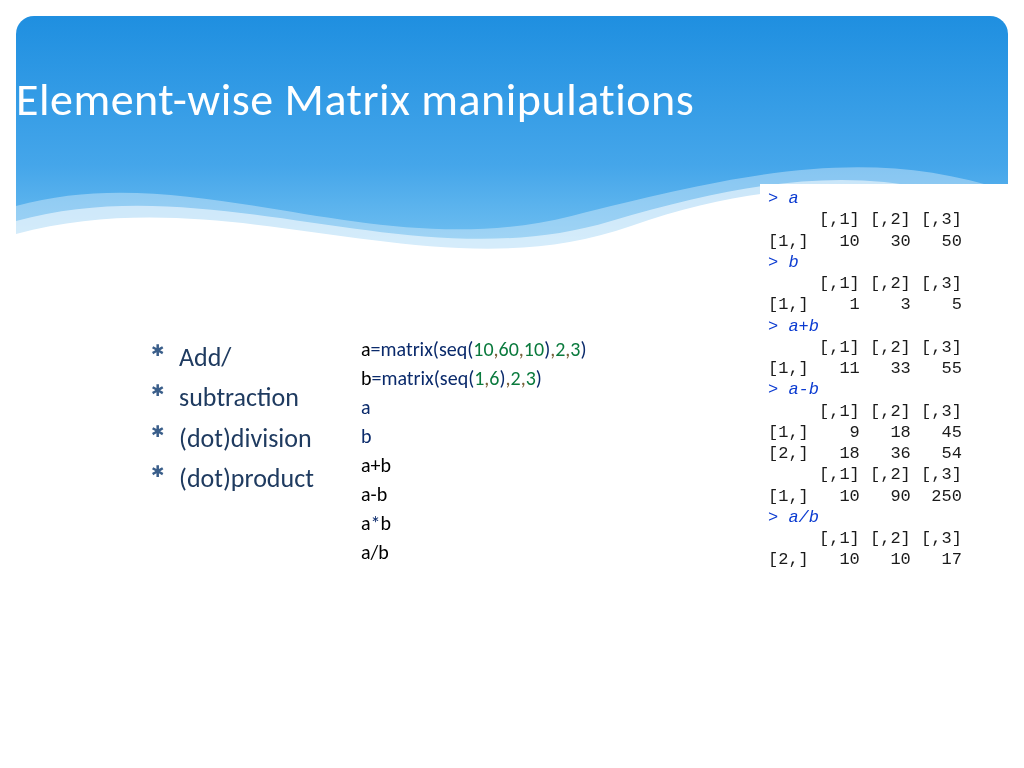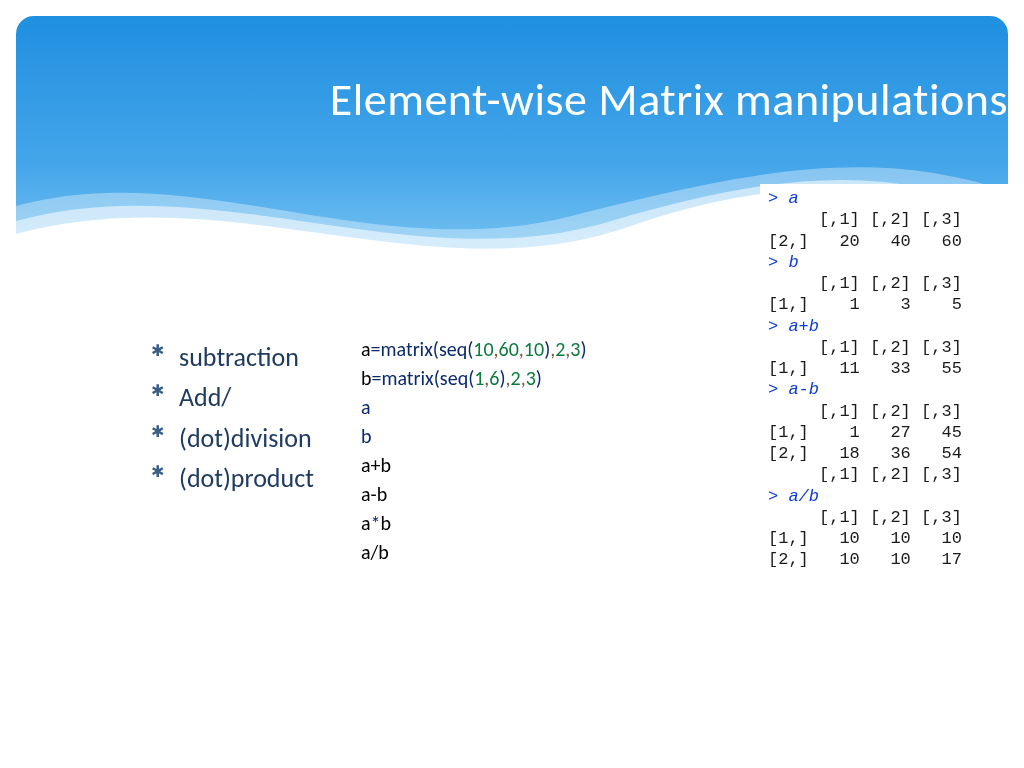--- a/index.html
+++ b/index.html
@@ -27,21 +27,21 @@
   }
   .wave {
     position: absolute;
     top: 0; left: 0; width: 100%; height: 260px;
     pointer-events: none;
   }
   .title {
     position: absolute;
     top: 55px;
     left: 0; right: 0;
-    text-align: right;
+    text-align: left;
     color: #fff;
     font-size: 46px;
     font-weight: 300;
     letter-spacing: 0.5px;
   }
   .bullets {
     position: absolute;
     top: 295px;
     left: 95px;
     font-size: 26px;
@@ -100,50 +100,50 @@
 
   <svg class="wave" viewBox="0 0 1000 260" preserveAspectRatio="none">
     <path d="M0,190 C180,140 360,250 560,200 C740,155 860,130 1000,175 L1000,260 L0,260 Z" fill="#ffffff" opacity="0.35"></path>
     <path d="M0,205 C200,150 400,265 600,205 C760,158 880,145 1000,200 L1000,260 L0,260 Z" fill="#ffffff" opacity="0.55"></path>
     <path d="M0,218 C220,160 420,280 620,210 C780,155 900,165 1000,225 L1000,260 L0,260 Z" fill="#ffffff"></path>
   </svg>
 
   <div class="title">Element-wise Matrix manipulations</div>
 
   <ul class="bullets">
+    <li>Add/</li>
     <li>subtraction</li>
-    <li>Add/</li>
     <li>(dot)division</li>
     <li>(dot)product</li>
   </ul>
 
   <div class="code">
 <span><span>a</span><span class="kw">=</span><span class="fn">matrix</span><span class="kw">(</span><span class="fn">seq</span><span class="kw">(</span><span class="num">10</span><span class="com">,</span><span class="num">60</span><span class="com">,</span><span class="num">10</span><span class="kw">)</span><span class="com">,</span><span class="num">2</span><span class="com">,</span><span class="num">3</span><span class="kw">)</span></span>
 <span><span>b</span><span class="kw">=</span><span class="fn">matrix</span><span class="kw">(</span><span class="fn">seq</span><span class="kw">(</span><span class="num">1</span><span class="com">,</span><span class="num">6</span><span class="kw">)</span><span class="com">,</span><span class="num">2</span><span class="com">,</span><span class="num">3</span><span class="kw">)</span></span>
 <span class="kw">a</span>
 <span class="kw">b</span>
 <span>a+b</span>
 <span>a-b</span>
 <span><span>a</span><span class="kw">*</span><span>b</span></span>
 <span>a/b</span></div>
 
   <div class="console">
     <div class="row prompt">&gt; a</div>
     <div class="row">     [,1] [,2] [,3]</div>
-    <div class="row">[2,]   20   40   60</div>
+    <div class="row">[1,]   10   30   50</div>
     <div class="row prompt">&gt; b</div>
     <div class="row">     [,1] [,2] [,3]</div>
     <div class="row">[1,]    1    3    5</div>
     <div class="row prompt">&gt; a+b</div>
     <div class="row">     [,1] [,2] [,3]</div>
     <div class="row">[1,]   11   33   55</div>
     <div class="row prompt">&gt; a-b</div>
     <div class="row">     [,1] [,2] [,3]</div>
-    <div class="row">[1,]    1   27   45</div>
+    <div class="row">[1,]    9   18   45</div>
     <div class="row">[2,]   18   36   54</div>
     <div class="row">     [,1] [,2] [,3]</div>
+    <div class="row">[1,]   10   90  250</div>
     <div class="row prompt">&gt; a/b</div>
     <div class="row">     [,1] [,2] [,3]</div>
-    <div class="row">[1,]   10   10   10</div>
     <div class="row">[2,]   10   10   17</div>
   </div>
 
 </div>
 
 </body></html>

